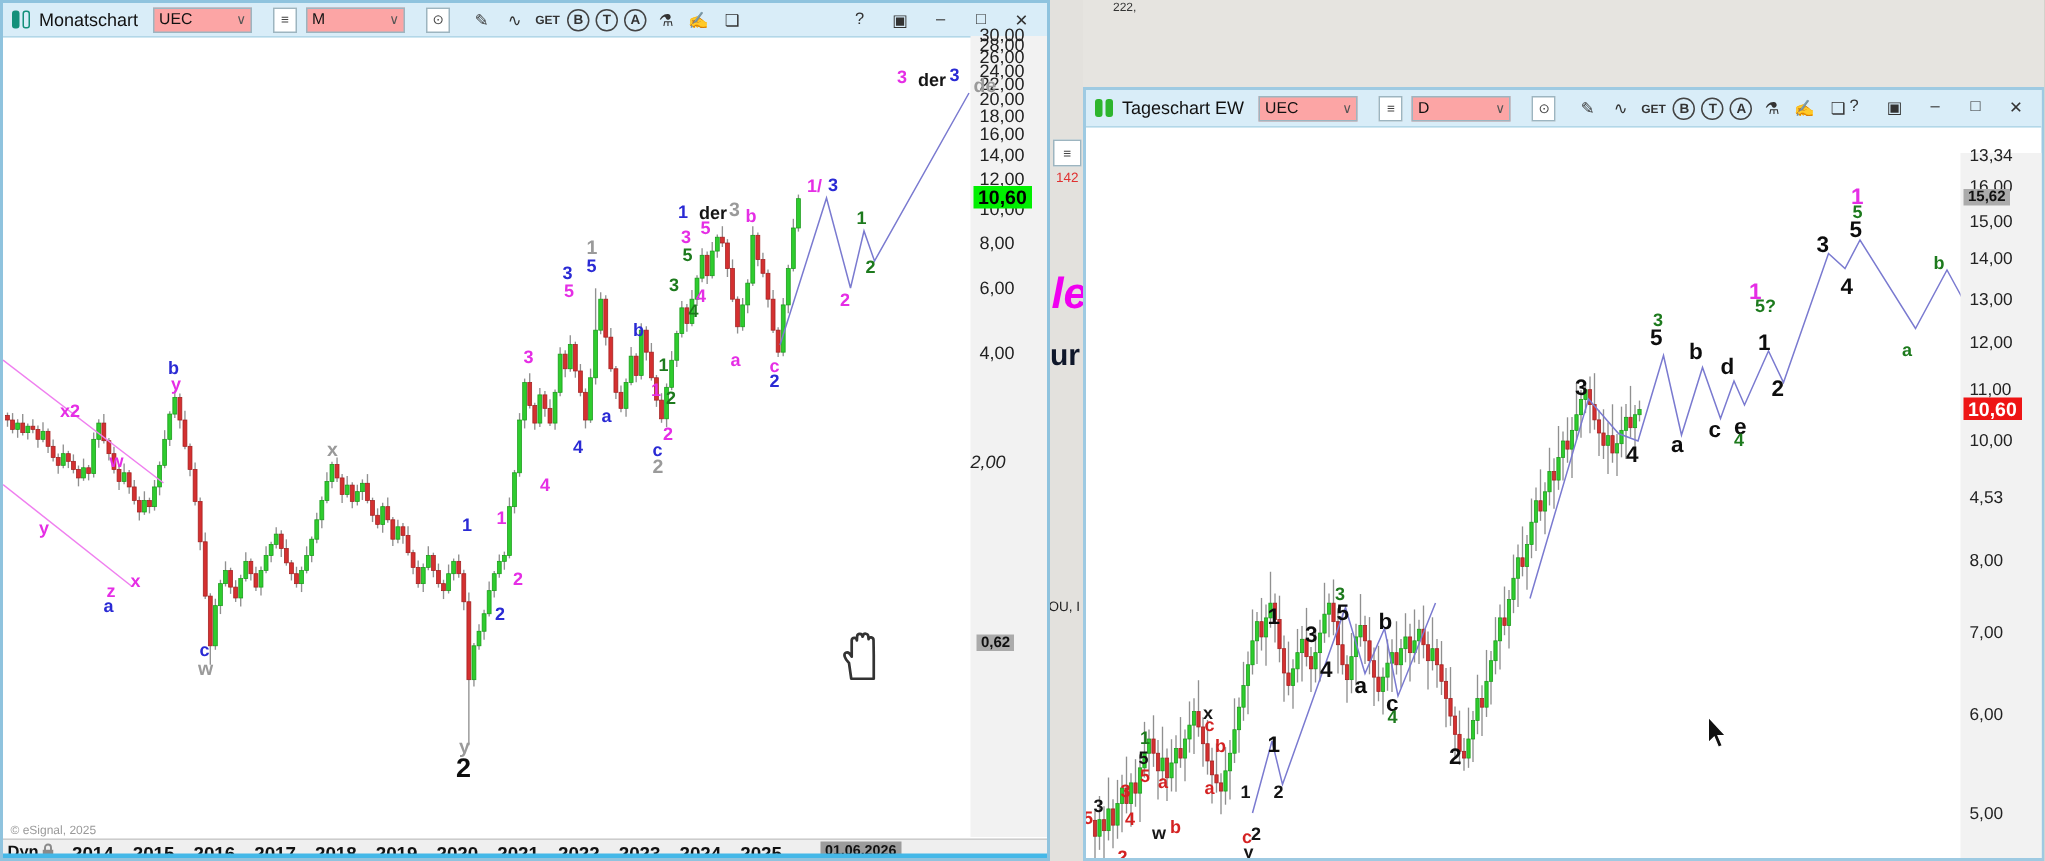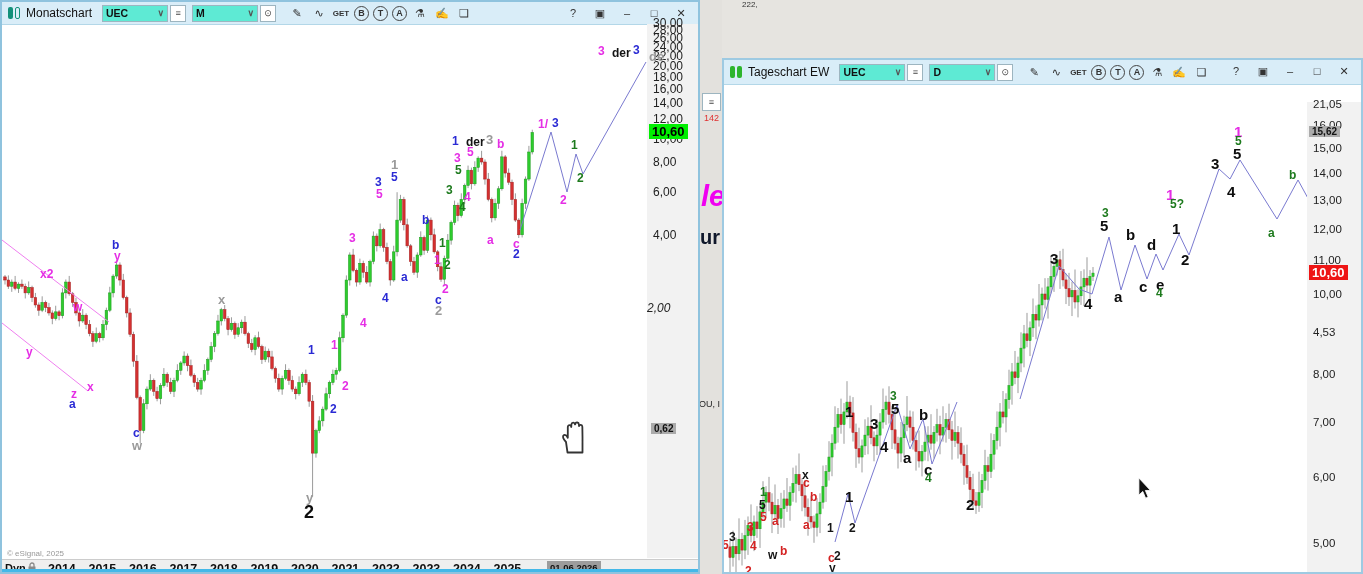--- a/index.html
+++ b/index.html
@@ -2,21 +2,21 @@
 <html><head>
 <meta charset="utf-8">
 <style>
   html,body{margin:0;padding:0;background:#b9b6b0;font-family:"Liberation Sans",sans-serif;}
   #screen{position:relative;width:1363px;height:574px;overflow:hidden;background:#e6e4e0;}
   .win{position:absolute;background:#fff;border:2px solid #8fc3de;box-sizing:border-box;overflow:hidden;}
   .titlebar{position:absolute;left:0;top:0;right:0;height:22px;background:#d9edf8;border-bottom:1px solid #b3d7e8;display:flex;align-items:center;font-size:12px;color:#111;}
   .win-icon{display:inline-flex;gap:2px;margin:0 6px 0 6px;}
   .win-icon i{display:inline-block;width:5px;height:12px;border-radius:2px;}
   .ttl{font-size:12px;color:#111;margin-right:10px;white-space:nowrap;}
-  .dd{display:flex;align-items:center;background:#5eead4;border:1px solid #9db5c0;height:15px;padding:0 3px;font-size:10.5px;margin-right:2px;min-width:58px;justify-content:space-between;font-weight:bold;}
+  .dd{display:flex;align-items:center;background:#fca5a5;border:1px solid #9db5c0;height:15px;padding:0 3px;font-size:10.5px;margin-right:14px;min-width:58px;justify-content:space-between;}
   .dd .chev{color:#555;font-size:9px;margin-left:6px;}
   .mini-btn{display:inline-flex;align-items:center;justify-content:center;width:14px;height:15px;background:#fff;border:1px solid #9db5c0;font-size:9px;color:#444;margin-right:6px;}
   .toolbar{display:flex;align-items:center;gap:4px;margin-left:6px;}
   .tb-ic{display:inline-flex;align-items:center;justify-content:center;min-width:18px;height:16px;font-size:11px;color:#333;cursor:default;}
   .tb-circ{border:1.3px solid #444;border-radius:50%;width:13px;height:13px;min-width:13px;font-size:9px;font-weight:bold;display:inline-flex;align-items:center;justify-content:center;color:#333;}
   .tb-get{font-size:8px;font-weight:bold;letter-spacing:0;}
   .winctrl{position:absolute;top:3px;display:flex;gap:9px;align-items:center;font-size:12px;color:#333;}
   .chart-header{position:absolute;white-space:nowrap;font-weight:normal;}
   .ohlc-green{color:#00bf30;}
   .ohlc-red{color:#d33;}
@@ -808,21 +808,21 @@
           <rect x="364.9" y="216.4843310631739" width="2.2" height="8.651021016882794" fill="#2ecc2e" stroke="#1a9a1a" stroke-width="0.5"></rect>
           <line x1="369" y1="207.0364173772369" x2="369" y2="220.95683740018694" stroke="#909090" stroke-width="0.9"></line>
           <rect x="367.9" y="213.08146198349266" width="2.2" height="3.4028690796812384" fill="#2ecc2e" stroke="#1a9a1a" stroke-width="0.5"></rect>
         </g>
         <polyline points="111,482 124,434 131,463 173,345 186,389 199,359 208,404 233,342" fill="none" stroke="#7a7ad0" stroke-width="1"></polyline>
         <polyline points="296,339 335,206 355,229 368,234 385,177 397,230 411,185 423,219 432,194 439,210 455,174 465,195 495,109 506,119 516,100 553,159 574,120 598,164" fill="none" stroke="#7a7ad0" stroke-width="1"></polyline>
       </svg>
 
 
     <div class="axis" id="axis-right" style="left:583px;top:42px;width:56px;height:474px;">
-        <span class="tick" style="left: 6px; top: -4.49554px; font-size: 11.5px;">21,05</span>
+        <span class="tick" style="left: 6px; top: -4.49554px; font-size: 11.5px;">13,34</span>
         <span class="tick" style="left: 6px; top: 17.2687px; font-size: 11.5px;">16,00</span>
         <span class="tick" style="left: 6px; top: 40.438px; font-size: 11.5px;">15,00</span>
         <span class="tick" style="left: 6px; top: 65.2065px; font-size: 11.5px;">14,00</span>
         <span class="tick" style="left: 6px; top: 91.8112px; font-size: 11.5px; text-align: right;">13,00</span>
         <span class="tick" style="left: 6px; top: 120.547px; font-size: 11.5px;">12,00</span>
         <span class="tick" style="left: 6px; top: 151.784px; font-size: 11.5px;">11,00</span>
         <span class="tick" style="left: 6px; top: 186px; font-size: 11.5px;">10,00</span>
         <span class="tick" style="left: 6px; top: 223.824px; font-size: 11.5px;">4,53</span>
         <span class="tick" style="left: 6px; top: 266.109px; font-size: 11.5px;">8,00</span>
         <span class="tick" style="left: 6px; top: 314.046px; font-size: 11.5px;">7,00</span>

